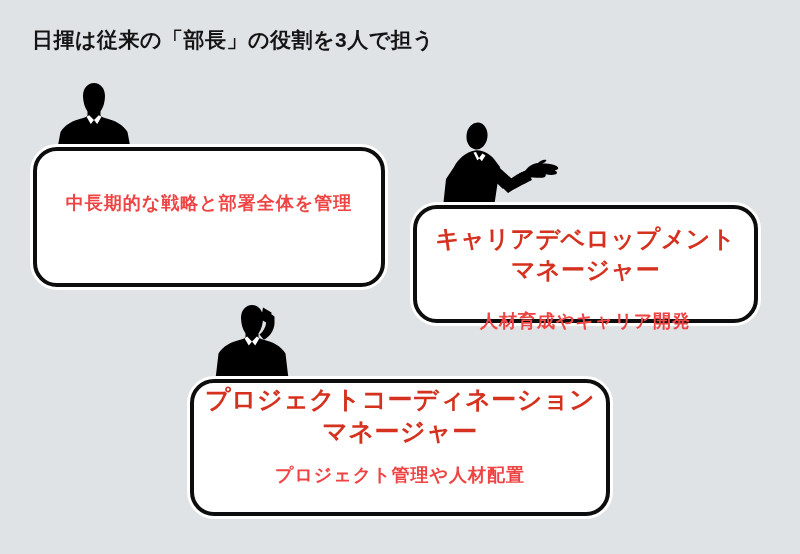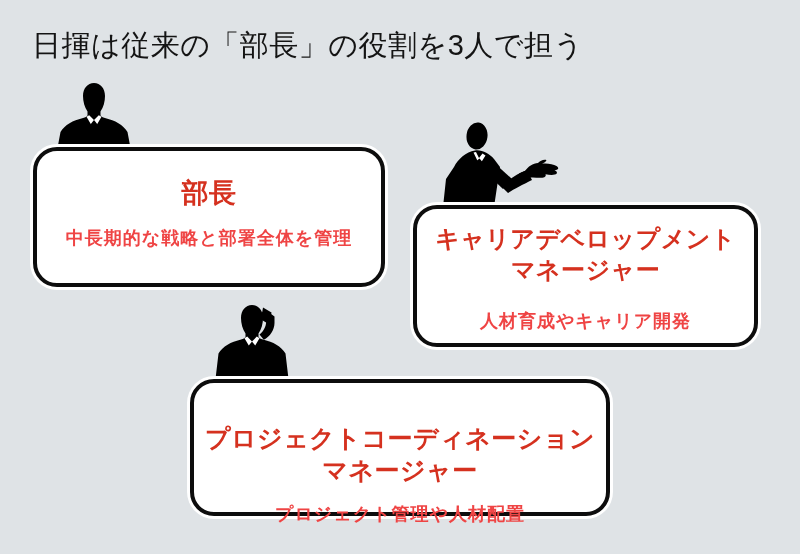--- a/index.html
+++ b/index.html
@@ -8,21 +8,21 @@
     background:#c9ced2;
   }
   .stage{
     position:relative;
     width:800px;height:554px;
     background:#dfe3e6;
     overflow:hidden;
   }
   .diagram-title{
     position:absolute;left:32px;top:26px;
-    font-size:29px;font-weight:400;color:#141414;
+    font-size:21px;font-weight:700;color:#141414;
     letter-spacing:0.5px;white-space:nowrap;
   }
   .figure{
     position:absolute;z-index:1;
   }
   .role-card{
     position:absolute;z-index:2;
     background:#ffffff;
     border:4px solid #0d0d0d;
     border-radius:24px;
@@ -41,56 +41,55 @@
   .role-desc{
     color:#ef4444;font-weight:700;font-size:18px;
     letter-spacing:1px;
   }
   .card-1 .card-inner{padding-top:25px;}
   .card-1 .role-name{font-size:27px;}
   .card-1 .role-desc{margin-top:15px;}
   .card-2 .card-inner{padding-top:15px;}
   .card-2 .role-name{font-size:24px;}
   .card-2 .role-desc{margin-top:24px;}
-  .card-3 .card-inner{padding-top:14px;justify-content:flex-end;}
+  .card-3 .card-inner{}
   .card-3 .role-name{font-size:25px;}
   .card-3 .role-desc{margin-top:16px;}
 </style>
 </head>
 <body>
 
 <div class="stage">
 
   <div class="diagram-title">日揮は従来の「部長」の役割を3人で担う</div>
 
   <svg class="figure" style="left:52px;top:82px;" width="84" height="66" viewBox="0 0 84 66">
     <path fill="#000" d="M42,1 C48.5,1 53,6.5 53,14 C53,19.5 51.5,25 48.5,29.5 L48.5,33.5 C49.6,34.8 51.4,35.8 53.8,36.3 C62.5,38.3 71.5,43 75.5,50 L78.5,66 L5.5,66 L8.5,50 C12.5,43 21.5,38.3 30.2,36.3 C32.6,35.8 34.4,34.8 35.5,33.5 L35.5,29.5 C32.5,25 31,19.5 31,14 C31,6.5 35.5,1 42,1 Z"></path>
     <path fill="#fff" d="M34.5,34.8 L42,47.5 L49.5,34.8 L46.8,33.2 L42,38 L37.2,33.2 Z"></path>
     <path fill="#000" d="M42,38 L45.2,42 L43.4,57 L40.6,57 L38.8,42 Z"></path>
   </svg>
 
   <div class="role-card card-1" style="left:33px;top:147px;width:352px;height:140px;">
     <div class="card-inner">
-      <div class="role-name">部長</div>
       <div class="role-name"></div>
       <div class="role-desc">中長期的な戦略と部署全体を管理</div>
     </div>
   </div>
 
   <svg class="figure" style="left:430px;top:121px;" width="152" height="86" viewBox="0 0 152 86">
     <ellipse fill="#000" cx="47" cy="15" rx="10.5" ry="13.5" transform="rotate(7 47 15)"></ellipse>
     <path fill="#000" d="M24,46 C28,38 36,31 45,29.5 C52,28.5 59,32.5 64,38 L70,46 L64,86 L13,86 L16,58 Z"></path>
     <path fill="#fff" d="M43.5,31.5 L49.5,44 L55.5,34.5 L52.5,32.6 L49,37 L46,31 Z"></path>
     <path fill="#000" d="M49.5,37.5 L52.5,41 L50,56 L47,55 L45.8,40.5 Z"></path>
     <path fill="#000" d="M60,38 L82,58 L73,68 L52,48 Z"></path>
     <path fill="#000" d="M72,66 C79,58 88,52 97,49 L102,59 C94,63 84,68 78,72 Z"></path>
     <path fill="#000" d="M95,50 C98,45.5 103,42.5 108,42 C110,39.5 114,38 116.5,39 C116,40.8 114,42 112,42.6 C117,42 123,42.8 126.5,45 C129.5,47 128.5,49 124.5,49.3 C127.5,50.5 128,52.8 124.8,53.6 C122,54.3 118.5,53.8 115.5,53.2 C116.5,55.5 114.5,57 110.5,56.8 C105,56.5 100,55.8 96.5,57.5 L92,59.5 L89,52.5 Z"></path>
   </svg>
 
-  <div class="role-card card-2" style="left:413px;top:205px;width:345px;height:142px;">
+  <div class="role-card card-2" style="left:413px;top:205px;width:345px;height:118px;">
     <div class="card-inner">
       <div class="role-name">キャリアデベロップメント</div>
       <div class="role-name">マネージャー</div>
       <div class="role-desc">人材育成やキャリア開発</div>
     </div>
   </div>
 
   <svg class="figure" style="left:193px;top:303px;" width="128" height="76" viewBox="0 0 128 76">
     <path fill="#000" d="M59,2 C65.5,2 70,7.5 70,15 C70,20.5 68.5,26 65.5,30.5 L65.5,34 C66.6,35.3 68.4,36.3 70.8,36.8 C79.5,38.8 88.5,43.5 92.5,50.5 L95.5,76 L22.5,76 L25.5,50.5 C29.5,43.5 38.5,38.8 47.2,36.8 C49.6,36.3 51.4,35.3 52.5,34 L52.5,30.5 C49.5,26 48,20.5 48,15 C48,7.5 52.5,2 59,2 Z"></path>
     <path fill="#000" d="M70.8,36.8 C77,33.5 81.5,27 81.5,20 L81.5,13.5 L72,6.5 L67.5,11 L73,15.5 C74,21.5 71.5,27.5 66.5,31.5 Z"></path>

